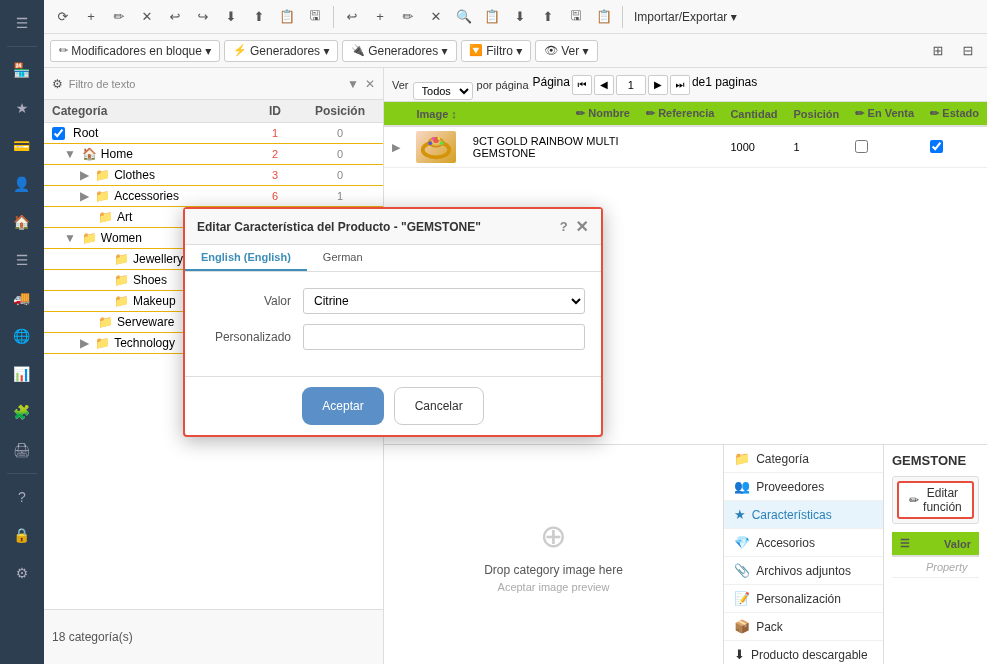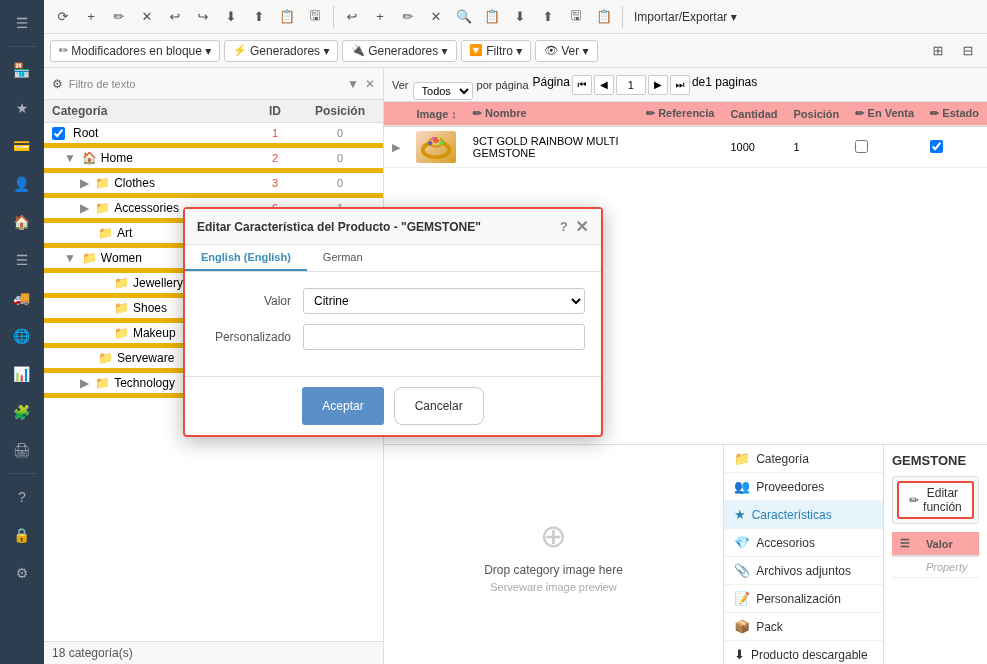--- a/index.html
+++ b/index.html
@@ -137,36 +137,36 @@
     }
     .tree-body {
       flex: 1;
       overflow-y: auto;
     }
     .tree-item {
       display: grid;
       grid-template-columns: 1fr 60px 70px;
       padding: 3px 8px;
       align-items: center;
-      border-bottom: 5px solid #eab308;
+      border-bottom: 1px solid #eab308;
       cursor: pointer;
     }
     .tree-item-label {
       display: flex;
       align-items: center;
       gap: 4px;
     }
     .tree-indent-1 { padding-left: 20px; }
     .tree-indent-2 { padding-left: 36px; }
     .tree-indent-3 { padding-left: 52px; }
     .folder-icon { color: #5a8fc7; font-size: 12px; }
     .id-col { color: #e74c3c; text-align: center; font-size: 11px; }
     .pos-col { color: #888; text-align: center; font-size: 11px; }
     .tree-footer {
-      padding: 4px 8px;
+      padding: 20px 8px;
       background: #f8f8f8;
       border-top: 1px solid #ddd;
       font-size: 11px;
       color: #555;
     }
 
     
     .right-panel {
       flex: 1;
       display: flex;
@@ -223,24 +223,24 @@
     .product-table {
       flex: 1;
       overflow-y: auto;
       background: #fff;
     }
     table {
       width: 100%;
       border-collapse: collapse;
     }
     th {
-      background: #fca5a5;
+      background: #84cc16;
       border-bottom: 2px solid #ddd;
       padding: 5px 8px;
-      text-align: left;
+      text-align: right;
       font-size: 11px;
       color: #555;
       white-space: nowrap;
     }
     td {
       padding: 4px 8px;
       border-bottom: 1px solid #eee;
       font-size: 11px;
       vertical-align: middle;
     }
@@ -430,21 +430,21 @@
       border-top: 1px solid #ddd;
       display: flex;
       justify-content: center;
       gap: 10px;
     }
     .btn-accept {
       padding: 4px 20px;
       background: #5a8fc7;
       color: #fff;
       border: none;
-      border-radius: 3px;
+      border-radius: 9px;
       cursor: pointer;
       font-size: 12px;
     }
     .btn-cancel {
       padding: 11px 20px;
       background: #fff;
       color: #333;
       border: 1px solid #ccc;
       border-radius: 8px;
       cursor: pointer;
@@ -710,21 +710,21 @@
             </tr>
           </tbody>
         </table>
       </div>
 
       <div class="bottom-panel">
 
         <div class="bottom-left">
           <div class="drop-icon">⊕</div>
           <div class="drop-text">Drop category image here</div>
-          <div class="drop-preview">Serveware image preview</div>
+          <div class="drop-preview">Aceptar image preview</div>
         </div>
 
         <div class="bottom-middle">
           <div class="bottom-menu-item">
             <span class="menu-icon">📁</span>
             <span>Categoría</span>
           </div>
           <div class="bottom-menu-item">
             <span class="menu-icon">👥</span>
             <span>Proveedores</span>

